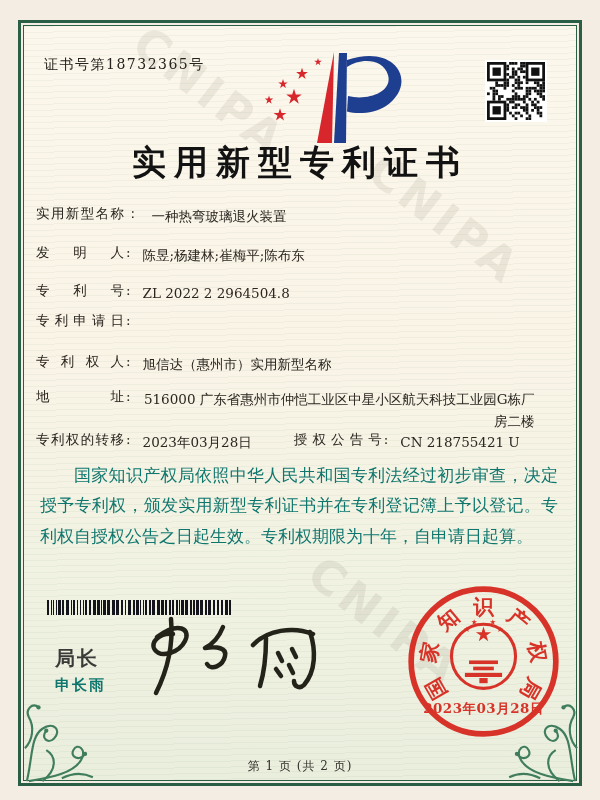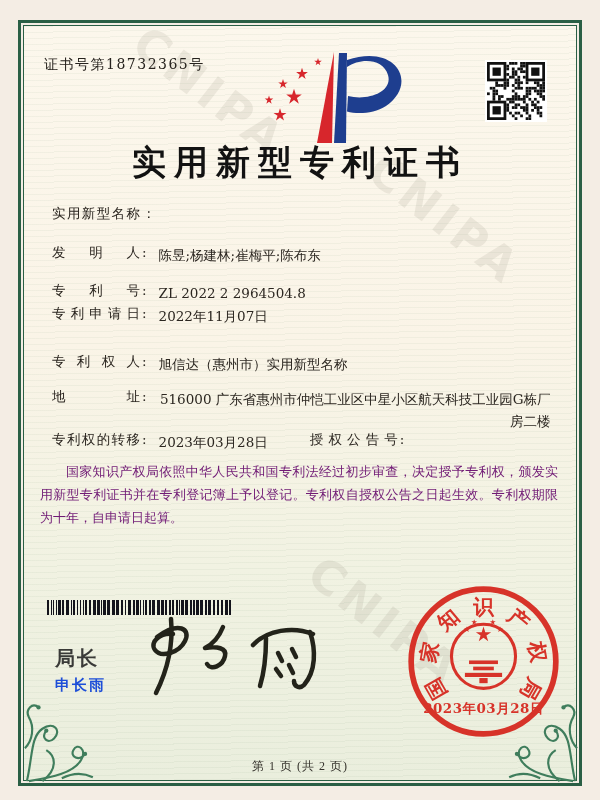--- a/index.html
+++ b/index.html
@@ -30,53 +30,53 @@
   .content{position:absolute;inset:0;z-index:2;}
   
   .cert-no{position:absolute;left:44px;top:56px;font-size:14px;letter-spacing:1.5px;color:#26221d;}
   .logo{position:absolute;left:246px;top:50px;}
   .qr{position:absolute;left:485px;top:60px;width:62px;height:62px;background:#fff;padding:2px;box-sizing:border-box;}
   .title{
     position:absolute;left:0;right:0;top:140px;text-align:center;
     font-size:34px;font-weight:bold;letter-spacing:8px;color:#121212;
   }
   
-  .frow{position:absolute;left:36px;font-size:13.5px;color:#2b2620;display:flex;align-items:flex-start;margin-left:16px;}
+  .frow{position:absolute;left:36px;font-size:13.5px;color:#2b2620;display:flex;align-items:flex-start;}
   .flabel{
     display:inline-block;width:88px;text-align:justify;text-align-last:justify;
     flex:none;font-weight:500;
   }
   .fcolon{flex:none;margin-left:2px;font-weight:500;}
   .fvalue{margin-left:12px;font-weight:500;line-height:1.65;}
   .fvalue.addr{max-width:392px;text-align:right;}
   .grp{display:flex;}
   
   .paras{position:absolute;left:40px;right:42px;top:460px;}
   .paras p{
-    margin:0 0 9px 0;font-size:13px;line-height:1.78;color:#701a75;
+    margin:0 0 9px 0;font-size:17px;line-height:1.78;color:#0f766e;
     text-indent:2em;text-align:justify;
   }
   
   .barcode{position:absolute;left:47px;top:600px;}
   
   .sig-title{position:absolute;left:55px;top:645px;font-family:"DejaVu Sans","Liberation Sans",sans-serif;font-weight:bold;font-size:20px;letter-spacing:2px;color:#3a3a38;}
-  .sig-name{position:absolute;left:55px;top:676px;font-family:"DejaVu Sans","Liberation Sans",sans-serif;font-weight:bold;font-size:15px;letter-spacing:2px;color:#1d4ed8;}
+  .sig-name{position:absolute;left:55px;top:676px;font-family:"DejaVu Sans","Liberation Sans",sans-serif;font-weight:bold;font-size:15px;letter-spacing:2px;color:#0f766e;}
   .sig-hand{position:absolute;left:125px;top:613px;}
   
   .seal{position:absolute;left:406px;top:584px;width:155px;height:155px;z-index:3;opacity:0.93;}
   .seal-char{font-family:"DejaVu Serif","Liberation Serif",serif;font-weight:bold;font-size:20px;fill:#d6251c;text-anchor:middle;dominant-baseline:central;}
   .seal-date{font-family:"DejaVu Serif","Liberation Serif",serif;font-weight:bold;font-size:13px;fill:#d6251c;text-anchor:middle;letter-spacing:0.5px;}
   
   .flourish{position:absolute;z-index:2;}
   .flourish.left{left:23px;top:688px;}
   .flourish.right{left:482px;top:688px;transform:scaleX(-1);}
   
   .footer{
     position:absolute;left:0;right:0;top:758px;text-align:center;
-    font-size:12px;color:#33302a;letter-spacing:1px;font-family:Liberation Serif, serif;
+    font-size:12px;color:#33302a;letter-spacing:1px;
   }
 </style>
 </head>
 <body>
 
 <div class="sheet">
 
   <div class="frame">
     <div class="frame-inner"></div>
   </div>
@@ -254,55 +254,56 @@
         <rect x="0" y="38" width="19" height="19" fill="#111"></rect>
         <rect x="2.7142857142857144" y="40.714285714285715" width="13.571428571428573" height="13.571428571428573" fill="#fff"></rect>
         <rect x="5.428571428571429" y="43.42857142857143" width="8.142857142857142" height="8.142857142857142" fill="#111"></rect>
       </svg>
 
     <div class="title">实用新型专利证书</div>
 
     <div class="frow" style="top:205px;">
       <span class="flabel">实用新型名称</span>
       <span class="fcolon">：</span>
+      <span class="fvalue">一种热弯玻璃退火装置</span>
     </div>
     <div class="frow" style="top:244px;">
       <span class="flabel">发明人</span>
       <span class="fcolon">:</span>
       <span class="fvalue">陈昱;杨建林;崔梅平;陈布东</span>
     </div>
     <div class="frow" style="top:282px;">
       <span class="flabel">专利号</span>
       <span class="fcolon">:</span>
       <span class="fvalue">ZL 2022 2 2964504.8</span>
     </div>
-    <div class="frow" style="top:305px;">
+    <div class="frow" style="top:312px;">
       <span class="flabel">专利申请日</span>
       <span class="fcolon">:</span>
-      <span class="fvalue">2022年11月07日</span>
     </div>
     <div class="frow" style="top:353px;">
       <span class="flabel">专利权人</span>
       <span class="fcolon">:</span>
       <span class="fvalue">旭信达（惠州市）实用新型名称</span>
     </div>
     <div class="frow" style="top:388px;">
       <span class="flabel">地址</span>
       <span class="fcolon">:</span>
       <span class="fvalue addr">516000 广东省惠州市仲恺工业区中星小区航天科技工业园G栋厂房二楼</span>
     </div>
     <div class="frow" style="top:431px;">
       <span class="grp">
         <span class="flabel">专利权的转移</span>
         <span class="fcolon">:</span>
         <span class="fvalue">2023年03月28日</span>
       </span>
       <span class="grp" style="margin-left:42px;">
         <span class="flabel">授权公告号</span>
         <span class="fcolon">:</span>
+        <span class="fvalue">CN 218755421 U</span>
       </span>
     </div>
 
     <div class="paras">
       <p>国家知识产权局依照中华人民共和国专利法经过初步审查，决定授予专利权，颁发实用新型专利证书并在专利登记簿上予以登记。专利权自授权公告之日起生效。专利权期限为十年，自申请日起算。</p>
     </div>
 
     <svg class="barcode" id="barcode" width="190" height="15" viewBox="0 0 190 15">
         <rect x="0" y="0" width="2" height="15" fill="#14141c"></rect>
         <rect x="4" y="0" width="1" height="15" fill="#14141c"></rect>

